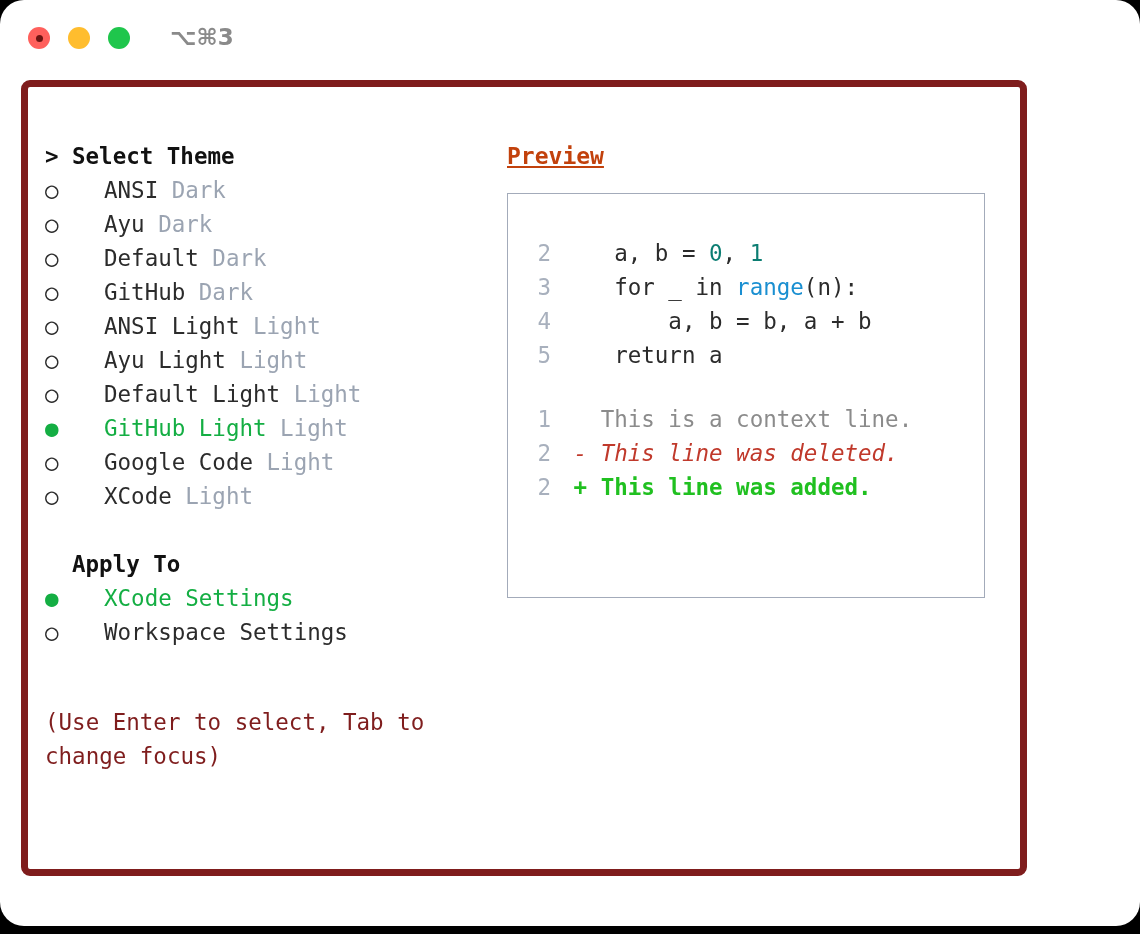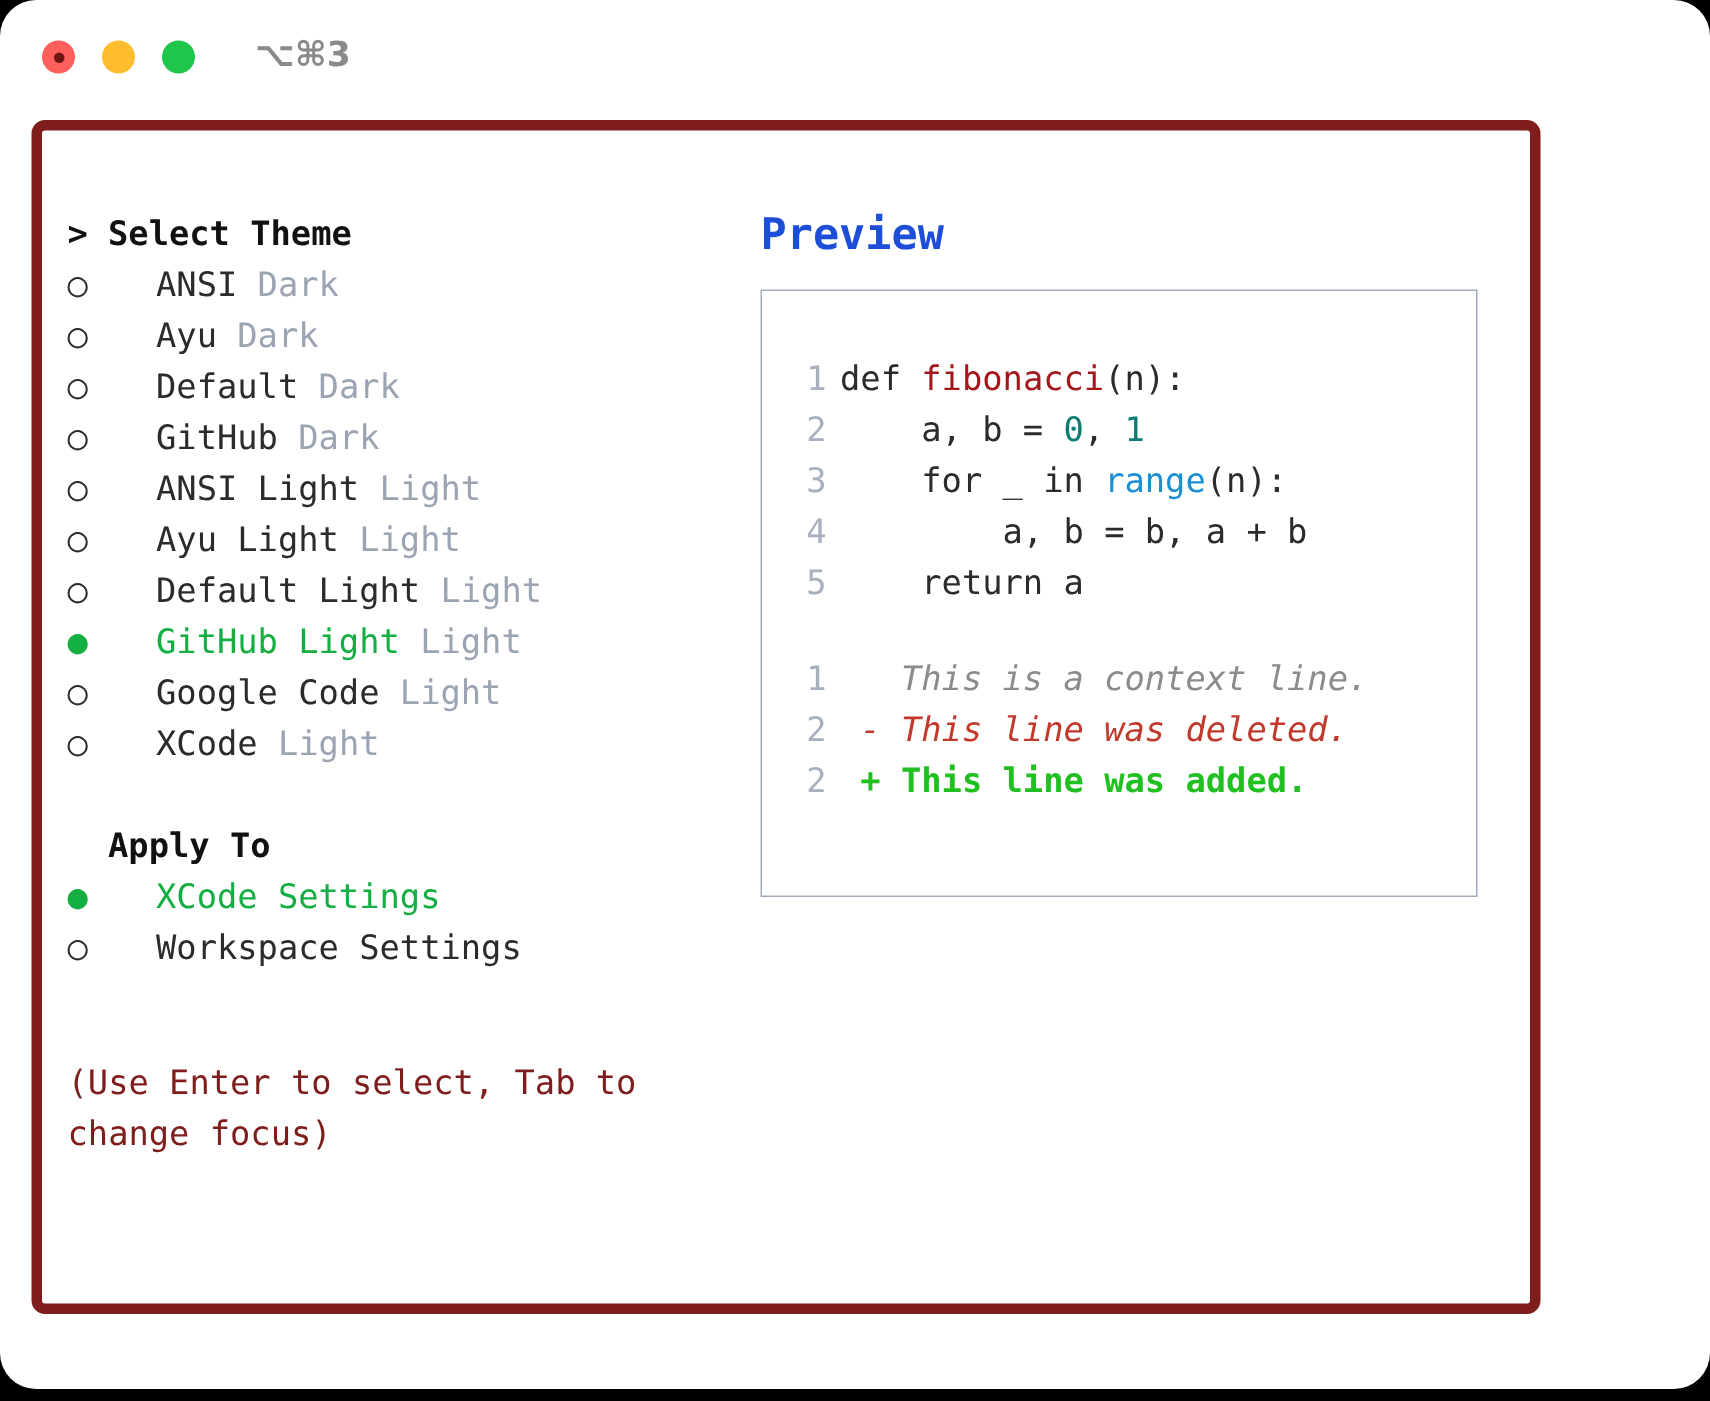--- a/index.html
+++ b/index.html
@@ -119,24 +119,25 @@
     color: #7f1d1d;
   }
 
   
   #right-col {
     position: absolute;
     left: 479px;
     top: 52px;
   }
   #preview-title {
-    font-size: 29px;
+    font-size: 23px;
     font-weight: bold;
-    color: #1d4ed8;
-    line-height: 34px;
+    color: #c2410c;
+    line-height: 34px;
+    text-decoration: underline;
   }
   #preview-box {
     position: absolute;
     left: 479px;
     top: 106px;
     width: 476px;
     height: 403px;
     border: 1px solid #a3abba;
     background: #ffffff;
   }
@@ -157,21 +158,21 @@
     display: inline-block;
     width: 43px;
     text-align: right;
     color: #a8b0bd;
     margin-right: 9px;
   }
   .tok-fn   { color: #a4161a; }
   .tok-num  { color: #0b7d72; }
   .tok-call { color: #1a8fd1; }
   .tok-plain{ color: #2b2b2b; }
-  .diff-ctx { color: #8b8b8b; font-style: italic; }
+  .diff-ctx { color: #8b8b8b; }
   .diff-del { color: #c0392b; font-style: italic; }
   .diff-add { color: #20c020; font-weight: bold; }
   .code-gap { height: 30px; }
 </style>
 </head>
 <body>
 
 <div id="window">
 
   <div id="titlebar">
@@ -217,21 +218,20 @@
     </div>
 
     <div id="hint">(Use Enter to select, Tab to change focus)</div>
 
     <div id="right-col">
       <div id="preview-title">Preview</div>
     </div>
 
     <div id="preview-box">
       <div id="code">
-          <div class="code-line"><span class="ln">1</span><span class="tok-plain">def </span><span class="tok-fn">fibonacci</span><span class="tok-plain">(n):</span></div>
           <div class="code-line"><span class="ln">2</span><span class="tok-plain">    a, b = </span><span class="tok-num">0</span><span class="tok-plain">, </span><span class="tok-num">1</span></div>
           <div class="code-line"><span class="ln">3</span><span class="tok-plain">    for _ in </span><span class="tok-call">range</span><span class="tok-plain">(n):</span></div>
           <div class="code-line"><span class="ln">4</span><span class="tok-plain">        a, b = b, a + b</span></div>
           <div class="code-line"><span class="ln">5</span><span class="tok-plain">    return a</span></div>
           <div class="code-gap"></div>
           <div class="code-line"><span class="ln">1</span><span class="diff-ctx">   This is a context line.</span></div>
           <div class="code-line"><span class="ln">2</span><span class="diff-del"> - This line was deleted.</span></div>
           <div class="code-line"><span class="ln">2</span><span class="diff-add"> + This line was added.</span></div>
         </div>
     </div>

